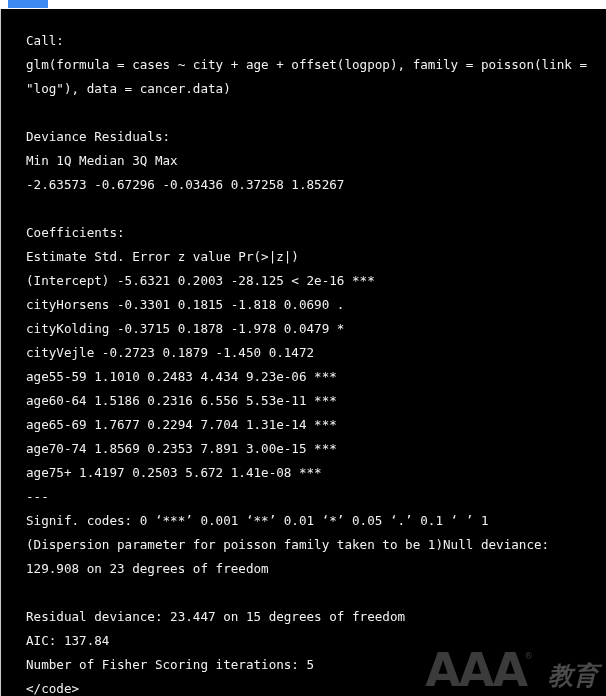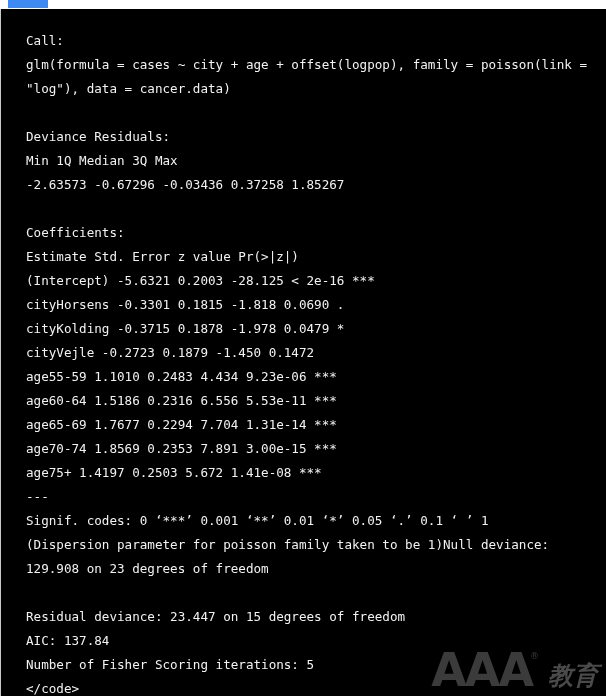--- a/index.html
+++ b/index.html
@@ -104,20 +104,21 @@
     letter-spacing: 0;
   }
   .watermark-cn {
     font-family: "DejaVu Serif", "Liberation Serif", serif;
     font-size: 25px;
     font-weight: 700;
     font-style: italic;
     color: #4a4a4a;
     line-height: 1;
     padding-bottom: 2px;
+    margin-left: 6px;
   }
 </style>
 </head>
 <body>
 
 <div id="page-root">
 
   <div class="top-strip">
     <div class="accent-bar"></div>
   </div>

